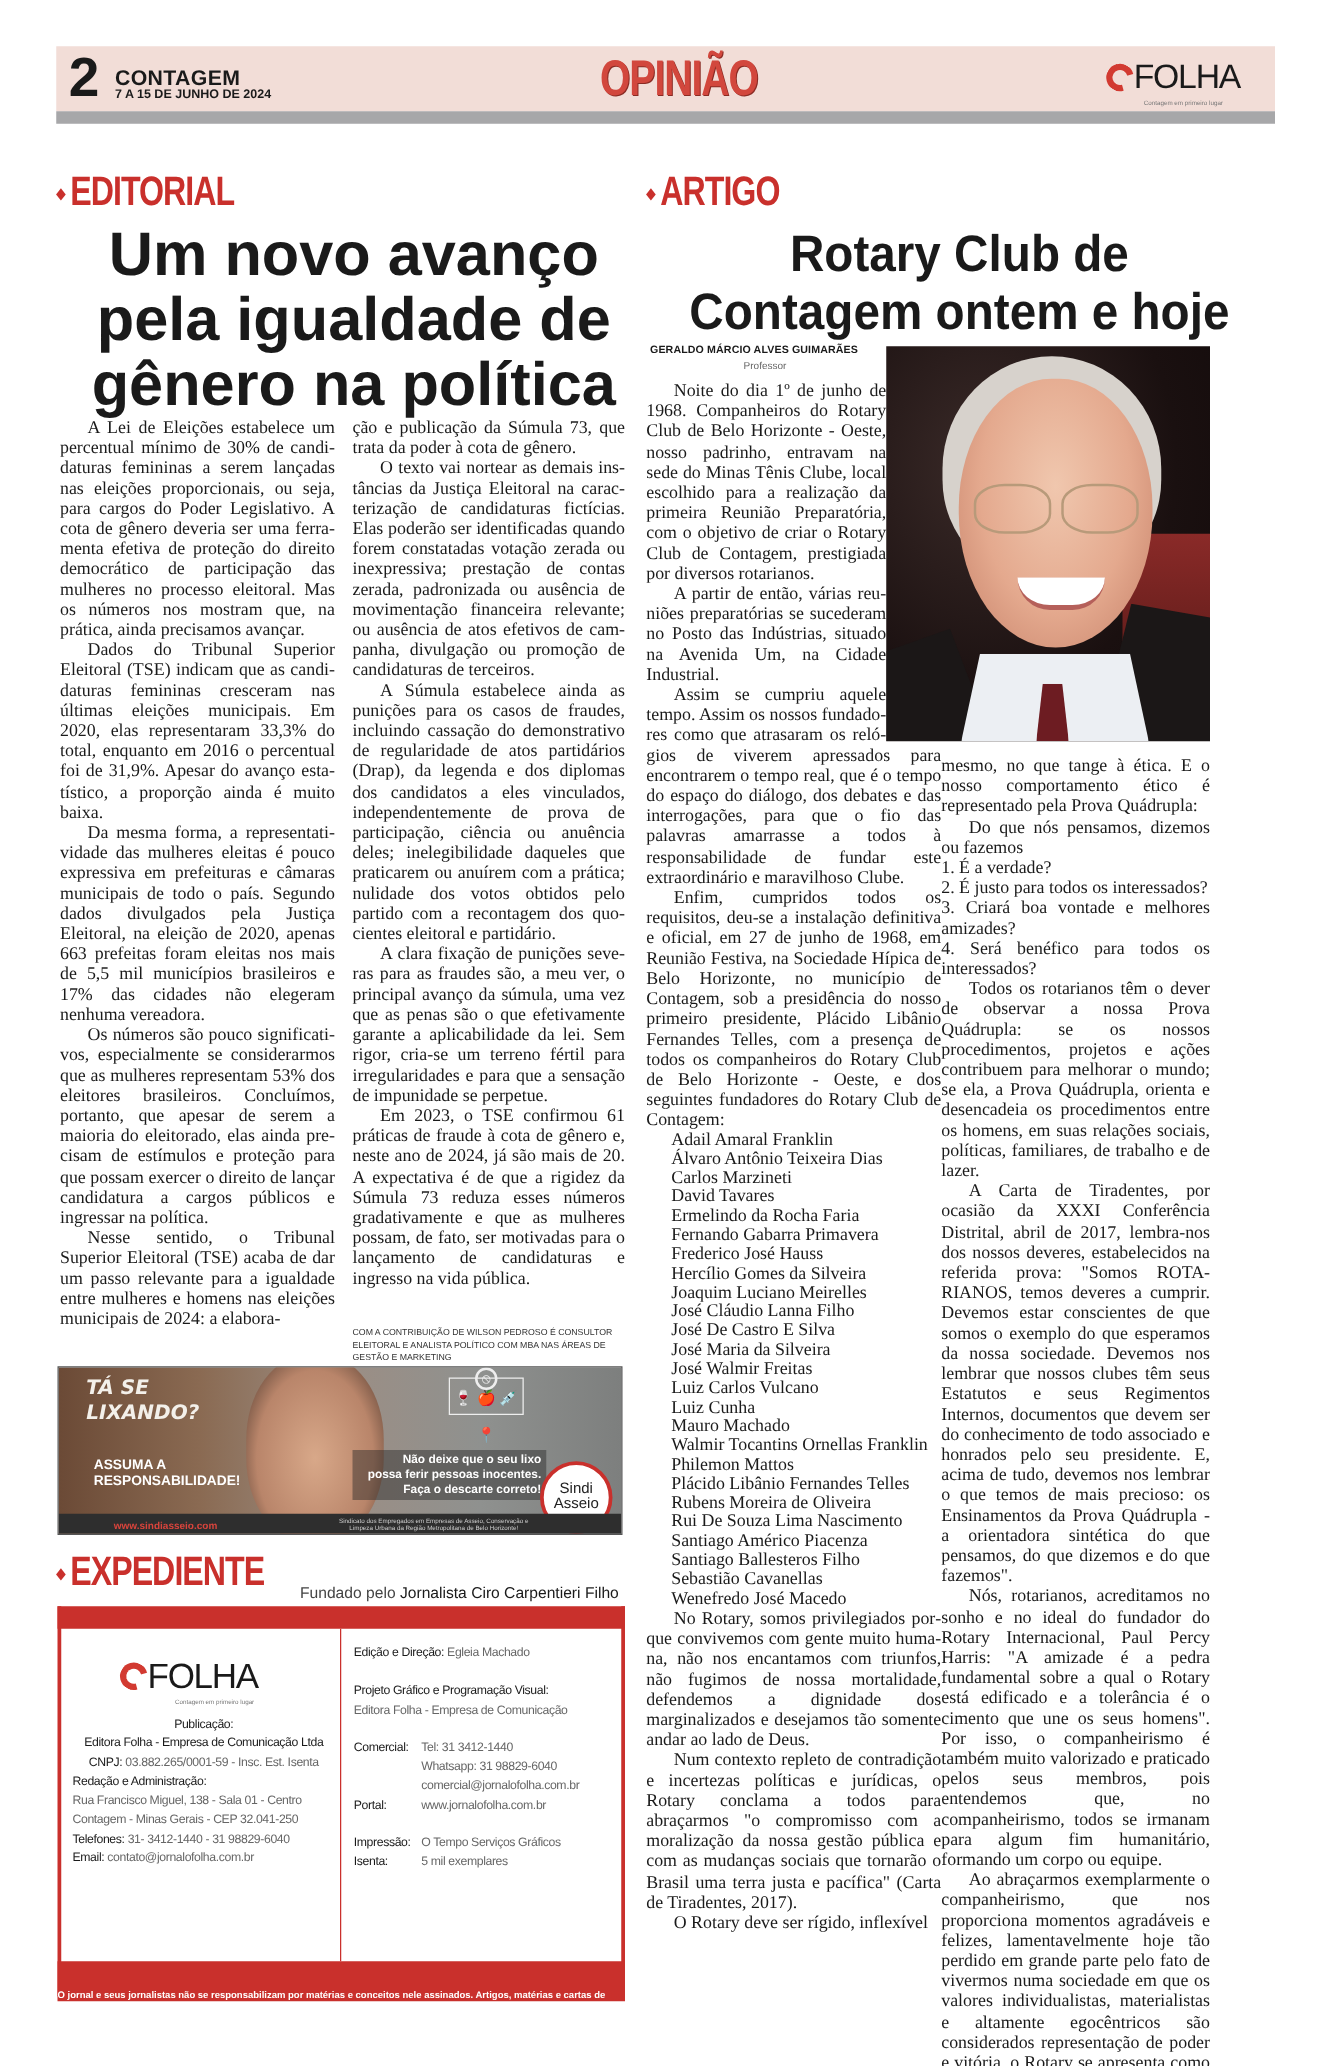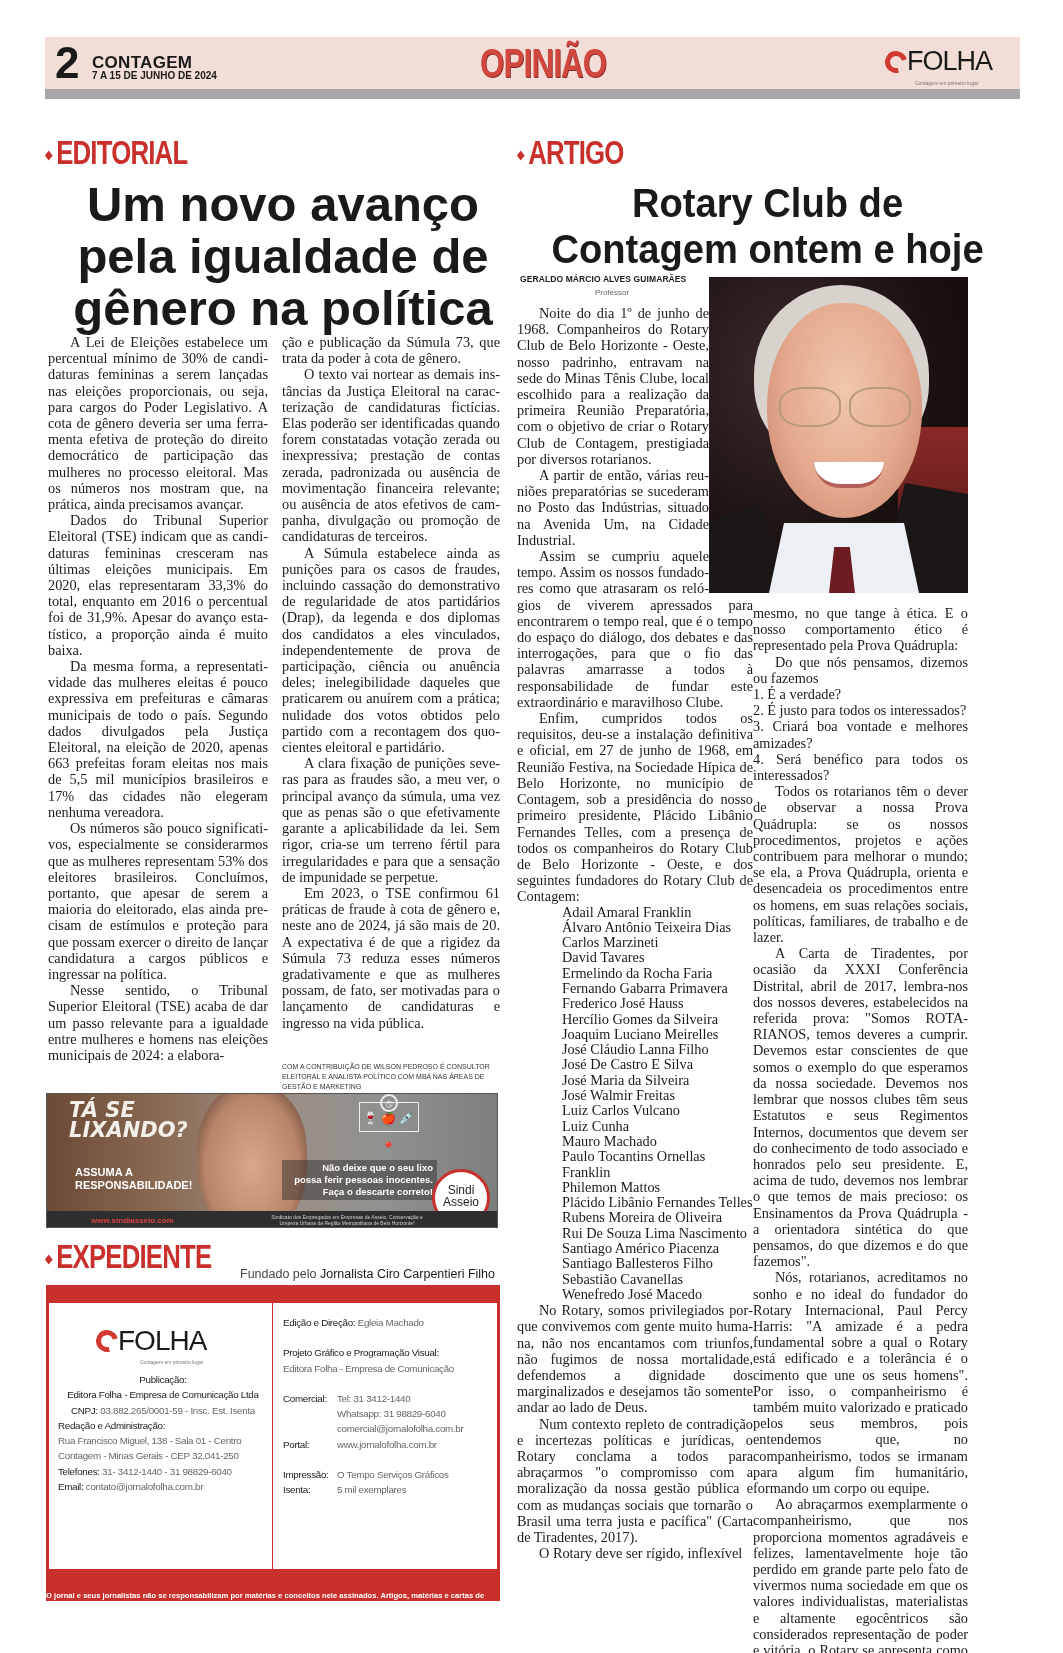--- a/index.html
+++ b/index.html
@@ -31,21 +31,21 @@
 
   
   .col { position: absolute; font-size: 14.3px; line-height: 16.2px; text-align: justify; hyphens: manual; }
   .col p { text-indent: 22px; }
   .col p.noindent { text-indent: 0; }
   .ed-col1 { left: 48px; top: 334px; width: 220px; }
   .ed-col2 { left: 282px; top: 334px; width: 218px; }
   .art-col1 { left: 517px; top: 305px; width: 236px; }
   .art-col2 { left: 753px; top: 605px; width: 215px; }
   .founders { list-style: none; padding-left: 20px; text-align: left; }
-  .founders li { line-height: 15.3px; margin-left: 25px; }
+  .founders li { line-height: 15.3px; }
 
   .byline { position: absolute; left: 520px; top: 274px; width: 184px; text-align: left; font-family: "Liberation Sans", sans-serif; font-weight: bold; font-size: 8.5px; letter-spacing: 0.1px; }
   .byline-role { position: absolute; left: 520px; top: 288px; width: 184px; text-align: center; font-family: "Liberation Sans", sans-serif; font-size: 8px; color: #666; }
 
   .contrib { position: absolute; left: 282px; top: 1062px; width: 222px; font-family: "Liberation Sans", sans-serif; font-size: 7px; line-height: 10px; color: #333; }
 
   
   .photo { position: absolute; left: 709px; top: 277px; width: 259px; height: 316px; overflow: hidden;
            background: radial-gradient(ellipse at 30% 30%, #3a2a28 0%, #1a1010 60%, #120a0a 100%); }
   .photo .red-bg { position: absolute; right: 0; top: 150px; width: 70px; height: 120px; background: linear-gradient(180deg, #8a2a28, #5a1a18); }
@@ -56,21 +56,21 @@
   .photo .mouth { position: absolute; left: 105px; top: 185px; width: 70px; height: 26px; border-radius: 0 0 40px 40px; background: #fff; border-bottom: 4px solid #b5605a; }
   .photo .shirt { position: absolute; left: 60px; bottom: 0; width: 150px; height: 70px; background: #eceff3; clip-path: polygon(10% 0, 90% 0, 100% 100%, 0 100%); }
   .photo .jacket-l { position: absolute; left: 0; bottom: 0; width: 85px; height: 90px; background: #1b1717; clip-path: polygon(60% 0, 100% 100%, 0 100%, 0 20%); }
   .photo .jacket-r { position: absolute; right: 0; bottom: 0; width: 90px; height: 110px; background: #1b1717; clip-path: polygon(30% 0, 100% 10%, 100% 100%, 0 100%); }
   .photo .tie { position: absolute; left: 120px; bottom: 0; width: 26px; height: 46px; background: #6d1c22; clip-path: polygon(20% 0, 80% 0, 100% 100%, 0 100%); }
 
   
   .ad { position: absolute; left: 46px; top: 1093px; width: 452px; height: 135px; overflow: hidden;
         background: linear-gradient(90deg, #6b4a36 0%, #8a6a52 25%, #9c8e84 50%, #8f918f 75%, #7d7f7e 100%); border: 1px solid #555; }
   .ad .face { position: absolute; left: 150px; top: -10px; width: 110px; height: 150px; border-radius: 45%; background: radial-gradient(ellipse at 50% 55%, #d8a889 0%, #b9856a 60%, #3a2a22 100%); }
-  .ad .headline-ad { position: absolute; left: 22px; top: 6px; font-family: "DejaVu Sans", sans-serif; font-weight: bold; font-style: italic; font-size: 21px; line-height: 20px; color: #f3f0ea; }
+  .ad .headline-ad { position: absolute; left: 22px; top: 6px; font-family: "DejaVu Sans", sans-serif; font-weight: bold; font-style: italic; font-size: 16px; line-height: 20px; color: #f3f0ea; }
   .ad .cta { position: absolute; left: 28px; top: 72px; font-family: "Liberation Sans", sans-serif; font-weight: bold; font-size: 11px; line-height: 13px; color: #fff; }
   .ad .msg { position: absolute; left: 235px; top: 66px; width: 155px; text-align: right; font-family: "Liberation Sans", sans-serif; font-weight: bold; font-size: 9.5px; line-height: 12px; color: #fff; background: rgba(40,40,40,0.45); padding: 2px 4px; }
   .ad .icons-box { position: absolute; left: 312px; top: 8px; width: 60px; height: 30px; border: 1px solid #eee; color: #eee; font-size: 12px; text-align: center; line-height: 30px; }
   .ad .no-icon { position: absolute; left: 333px; top: 0; width: 18px; height: 18px; border: 2px solid #eee; border-radius: 50%; color: #eee; font-size: 11px; line-height: 14px; text-align: center; }
   .ad .sindi { position: absolute; left: 385px; top: 75px; width: 58px; height: 58px; border-radius: 50%; background: #fff; border: 3px solid #c9302c; text-align: center; font-family: "Liberation Sans", sans-serif; font-size: 12px; line-height: 12px; padding-top: 12px; color: #222; }
   .ad .sindi small { display: block; font-size: 5px; color: #999; margin-top: 2px; }
   .ad .footer-strip { position: absolute; left: 0; bottom: 0; width: 100%; height: 16px; background: #2e2e2e; }
   .ad .url { position: absolute; left: 44px; bottom: 2px; font-family: "Liberation Sans", sans-serif; font-weight: bold; font-size: 8px; color: #d9443c; }
   .ad .fine { position: absolute; left: 215px; bottom: 1px; width: 170px; font-family: "Liberation Sans", sans-serif; font-size: 5px; line-height: 6px; color: #cfcfcf; text-align: center; }
 
@@ -163,21 +163,21 @@
     <li>Frederico José Hauss</li>
     <li>Hercílio Gomes da Silveira</li>
     <li>Joaquim Luciano Meirelles</li>
     <li>José Cláudio Lanna Filho</li>
     <li>José De Castro E Silva</li>
     <li>José Maria da Silveira</li>
     <li>José Walmir Freitas</li>
     <li>Luiz Carlos Vulcano</li>
     <li>Luiz Cunha</li>
     <li>Mauro Machado</li>
-    <li>Paulo Tocantins Ornellas Franklin</li>
+    <li>Walmir Tocantins Ornellas Franklin</li>
     <li>Philemon Mattos</li>
     <li>Plácido Libânio Fernandes Telles</li>
     <li>Rubens Moreira de Oliveira</li>
     <li>Rui De Souza Lima Nascimento</li>
     <li>Santiago Américo Piacenza</li>
     <li>Santiago Ballesteros Filho</li>
     <li>Sebastião Cavanellas</li>
     <li>Wenefredo José Macedo</li>
   </ul>
   <p>No Rotary, somos privilegiados por­que convivemos com gente muito huma­na, não nos encantamos com triunfos, não fugimos de nossa mortalidade, defende­mos a dignidade dos marginalizados e desejamos tão somente andar ao lado de Deus.</p>

